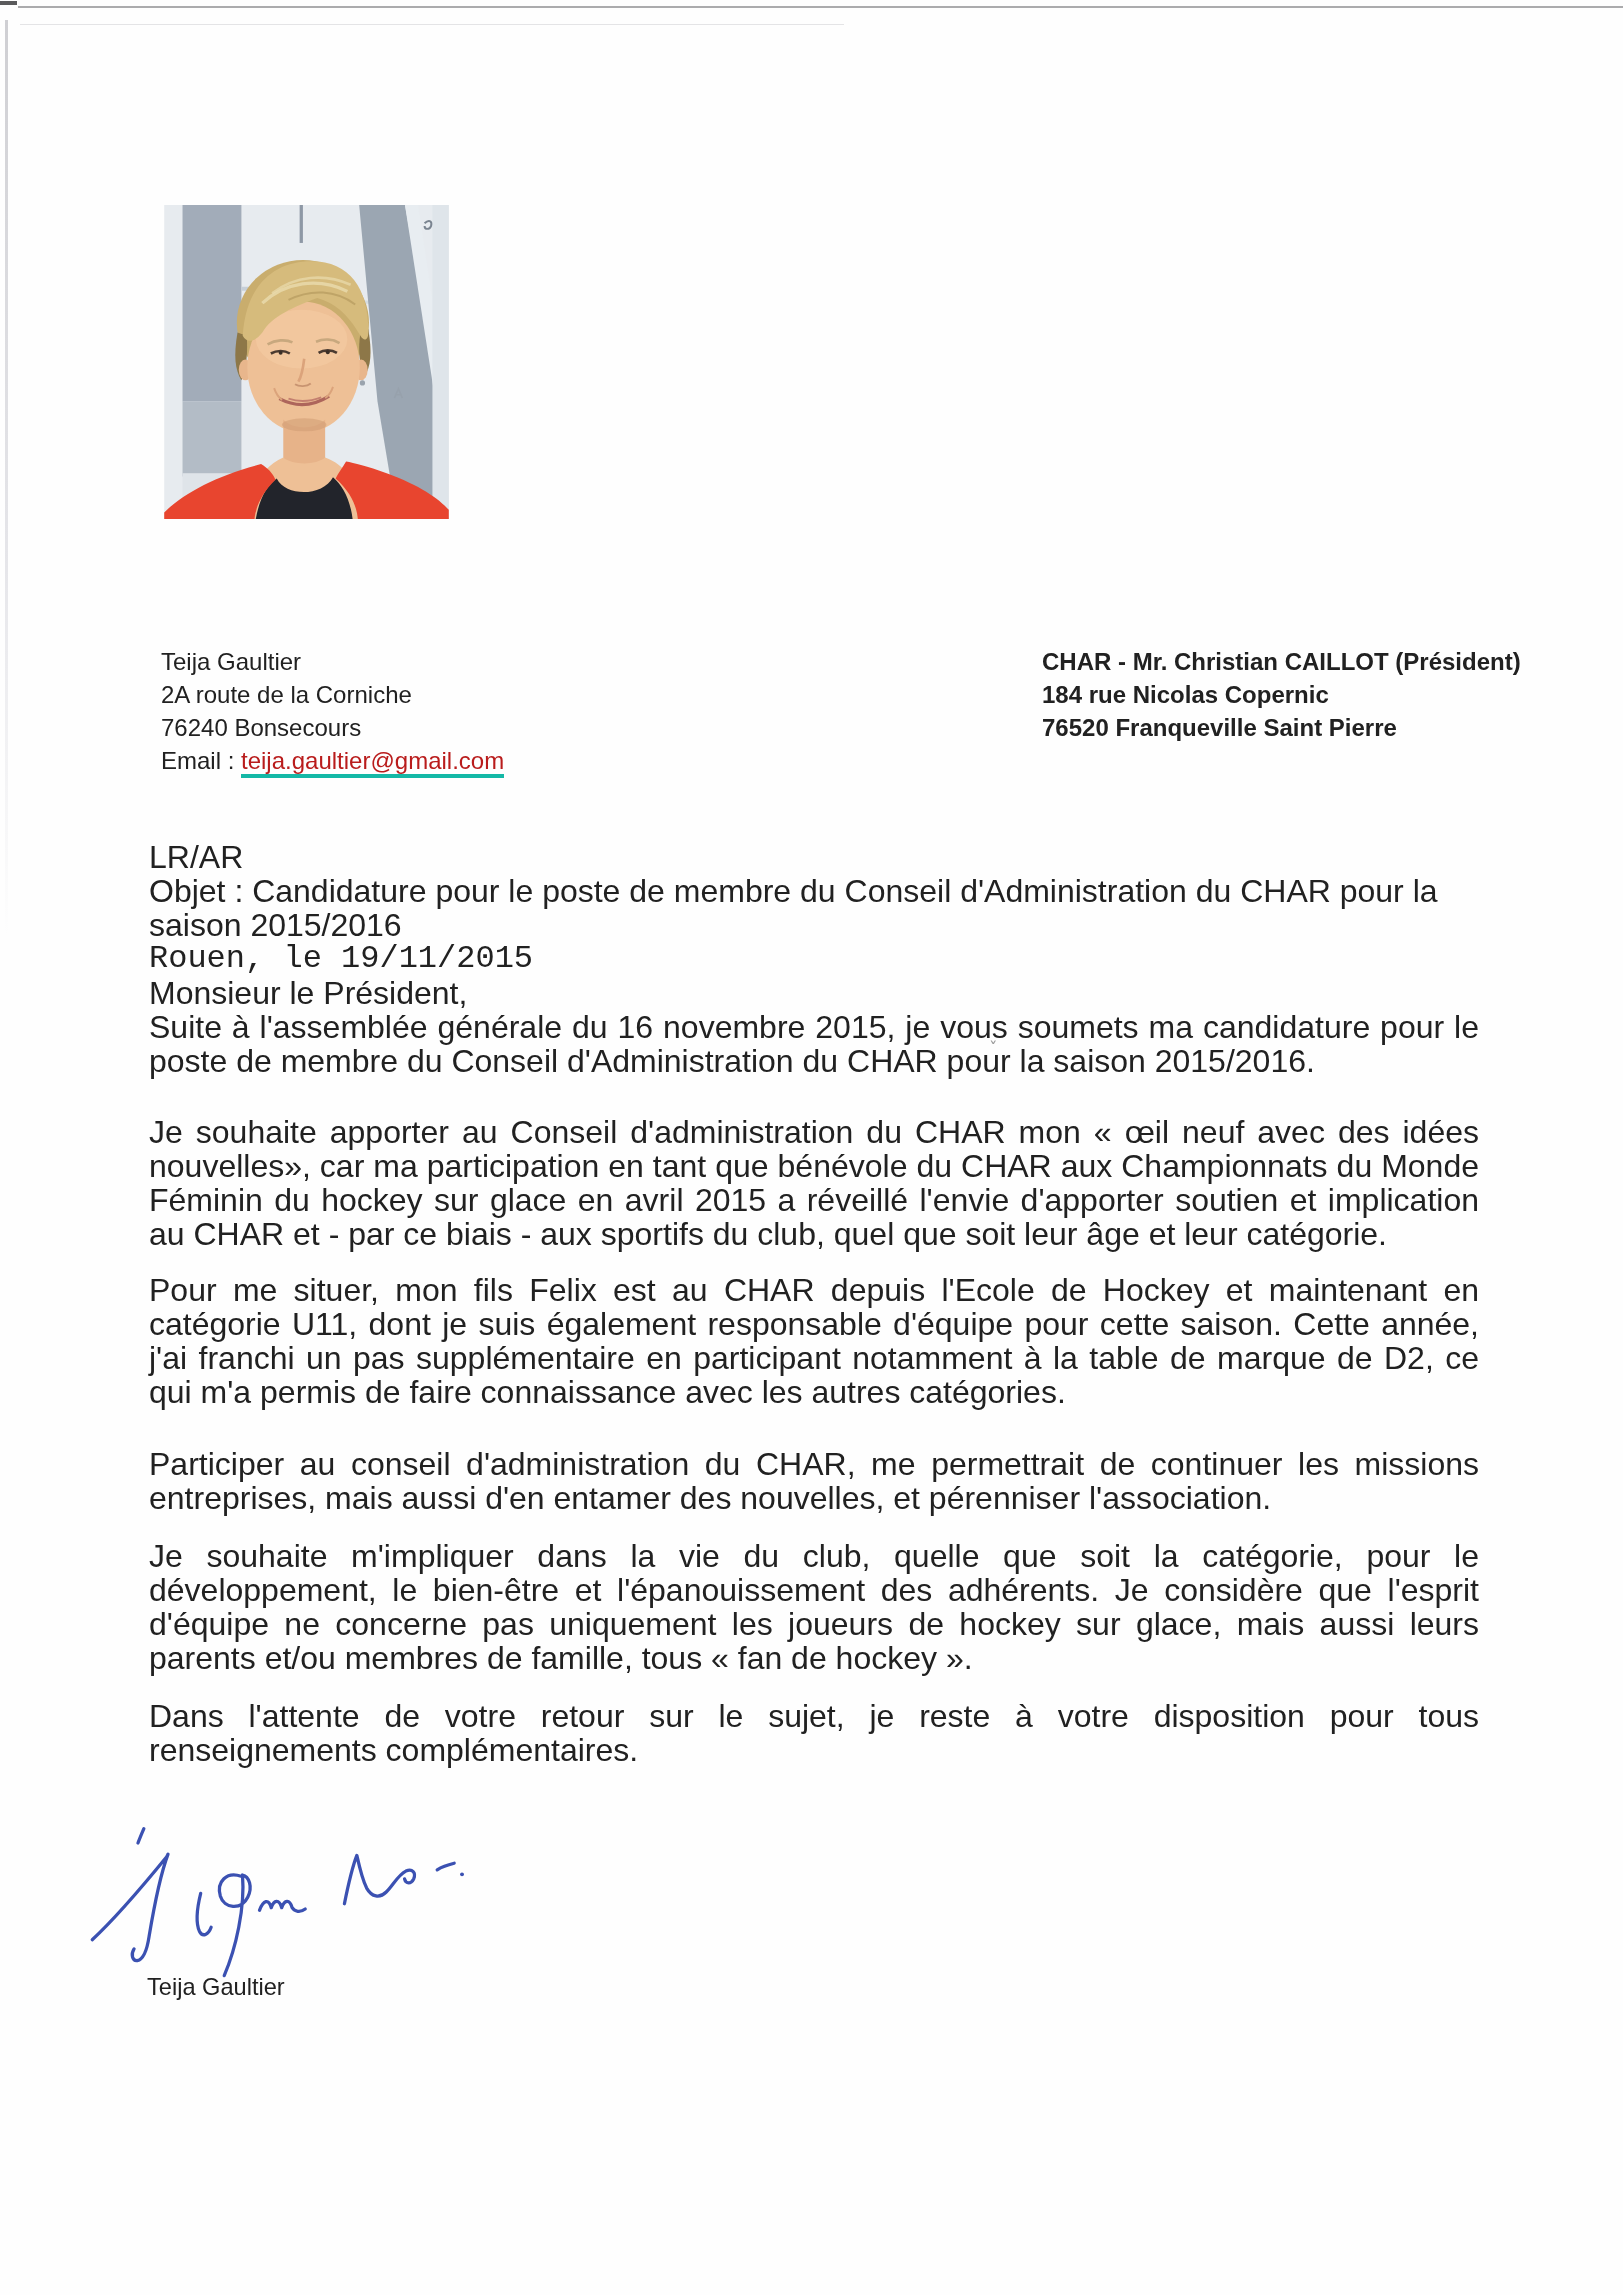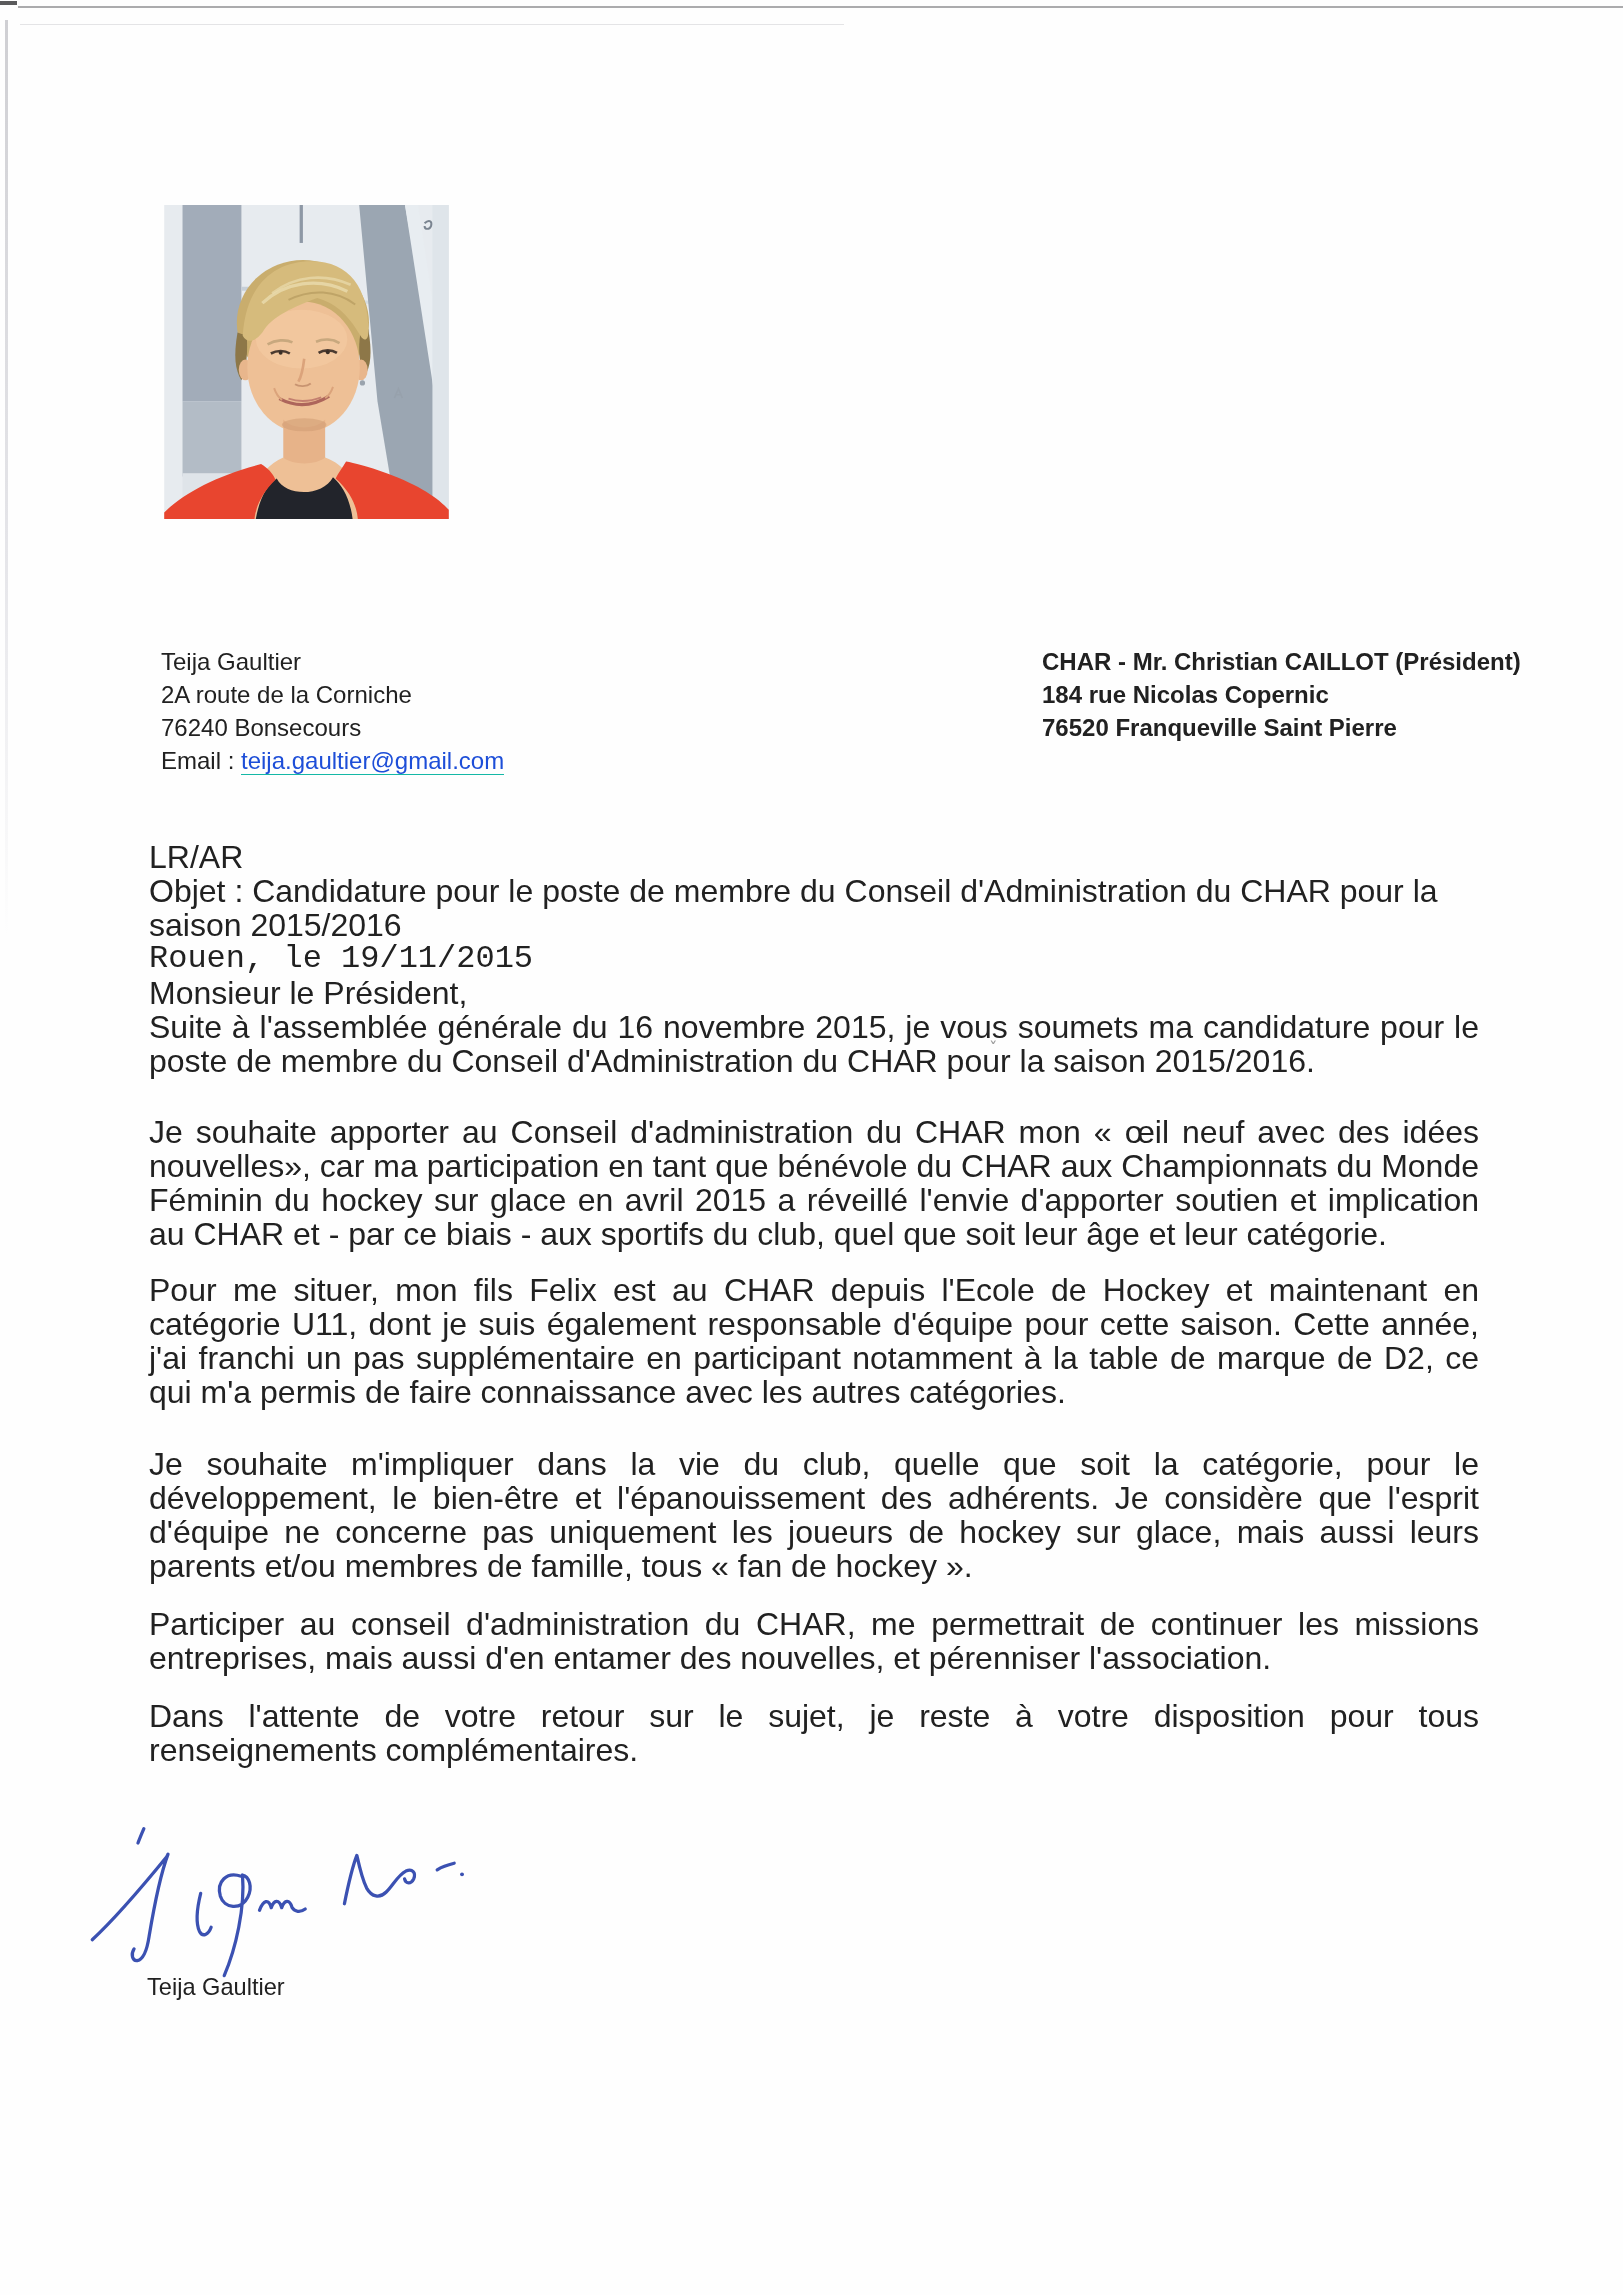--- a/index.html
+++ b/index.html
@@ -21,21 +21,21 @@
   .scan-caret      { position:absolute; left:989px; top:1039px; font-size:17px; color:#9a9a9a;
                      font-family:"DejaVu Sans",sans-serif; }
 
   
   .photo { position:absolute; left:164px; top:205px; width:285px; height:314px; }
   .photo svg { display:block; width:100%; height:100%; }
 
   
   .sender    { position:absolute; left:161px;  top:645px; font-size:24px; line-height:33px; }
   .recipient { position:absolute; left:1042px; top:645px; font-size:24px; line-height:33px;font-weight:bold; }
-  .email-link { color:#1d4ed8; text-decoration:none; border-bottom:1px solid #14b8a6; cursor:pointer; }
+  .email-link { color:#b91c1c; text-decoration:none; border-bottom:4px solid #14b8a6; cursor:pointer; }
 
   
   .flow { position:absolute; left:149px; top:840px; width:1330px; font-size:32px; line-height:34px; }
   .flow p { margin:0; }
   .reference-line { margin:0; }
   .subject-line   { margin:0 0 29px; }
   .date-line      { margin:0 0 60px;font-family:Liberation Mono, monospace; }
   .salutation     { margin:0 0 26px; }
   .body-par       { text-align:justify; margin:0 0 30px; }
   .body-par.m56   { margin-bottom:37px; }
@@ -135,22 +135,22 @@
   </div>
 
   <div class="flow">
     <p class="reference-line">LR/AR</p>
     <p class="subject-line">Objet : Candidature pour le poste de membre du Conseil d'Administration du CHAR pour la saison 2015/2016</p>
     <p class="date-line">Rouen, le 19/11/2015</p>
     <p class="salutation">Monsieur le Président,</p>
     <p class="body-par m56">Suite à l'assemblée générale du 16 novembre 2015, je vous soumets ma candidature pour le poste de membre du Conseil d'Administration du CHAR pour la saison 2015/2016.</p>
     <p class="body-par m34">Je souhaite apporter au Conseil d'administration du CHAR mon « œil neuf avec des idées nouvelles», car ma participation en tant que bénévole du CHAR aux Championnats du Monde Féminin du hockey sur glace en avril 2015 a réveillé l'envie d'apporter soutien et implication au CHAR et - par ce biais - aux sportifs du club, quel que soit leur âge et leur catégorie.</p>
     <p class="body-par m39">Pour me situer, mon fils Felix est au CHAR depuis l'Ecole de Hockey et maintenant en catégorie U11, dont je suis également responsable d'équipe pour cette saison. Cette année, j'ai franchi un pas supplémentaire en participant notamment à la table de marque de D2, ce qui m'a permis de faire connaissance avec les autres catégories.</p>
+    <p class="body-par m37">Participer au conseil d'administration du CHAR, me permettrait de continuer les missions entreprises, mais aussi d'en entamer des nouvelles, et pérenniser l'association.</p>
     <p class="body-par m36">Je souhaite m'impliquer dans la vie du club, quelle que soit la catégorie, pour le développement, le bien-être et l'épanouissement des adhérents. Je considère que l'esprit d'équipe ne concerne pas uniquement les joueurs de hockey sur glace, mais aussi leurs parents et/ou membres de famille, tous « fan de hockey ».</p>
-    <p class="body-par m37">Participer au conseil d'administration du CHAR, me permettrait de continuer les missions entreprises, mais aussi d'en entamer des nouvelles, et pérenniser l'association.</p>
     <p class="body-par m41">Dans l'attente de votre retour sur le sujet, je reste à votre disposition pour tous renseignements complémentaires.</p>
   </div>
 
   <div class="typed-name">Teija Gaultier</div>
 
   <div class="signature">
     <svg viewBox="0 0 660 300">
       <g fill="none" stroke="#3b51b2" stroke-width="5" stroke-linecap="round" stroke-linejoin="round">
         <path d="M 82 49 C 85 41 88 34 91 27"></path>
         <path d="M 12 197 C 52 160 95 108 126 70 L 128 66 C 116 98 106 150 99 192 C 96 212 90 227 81 229 C 73 230 71 219 76 211"></path>

